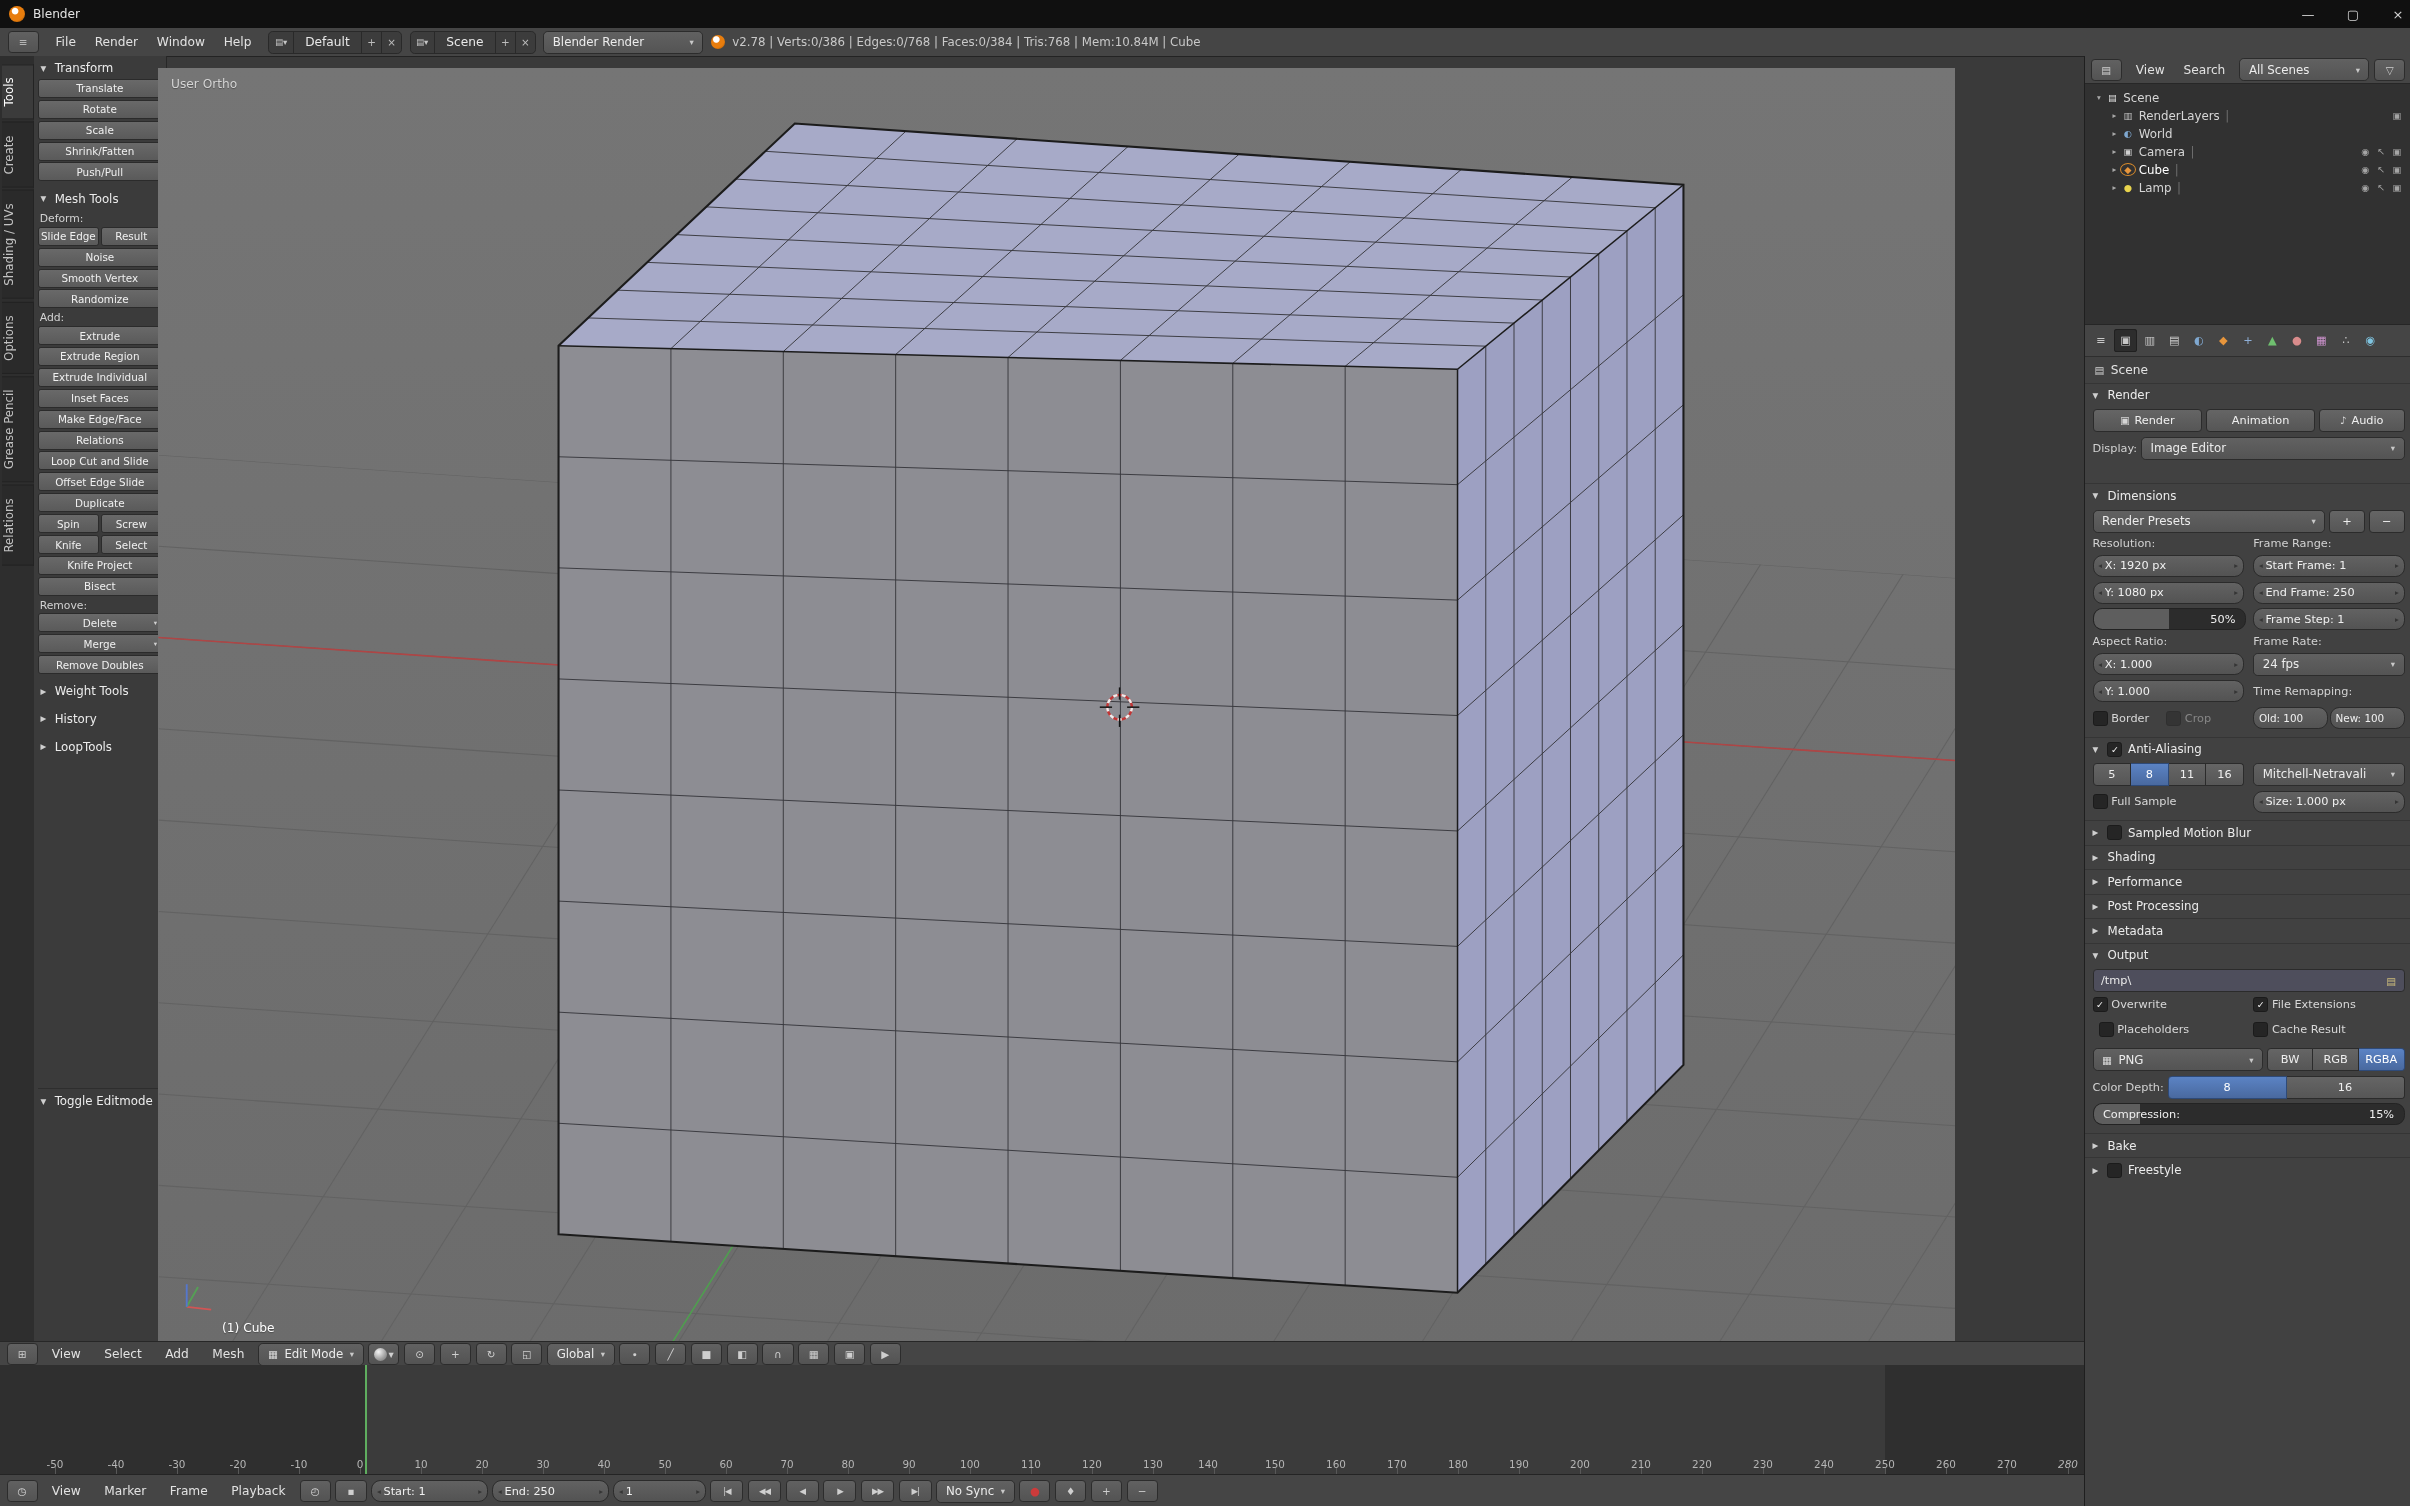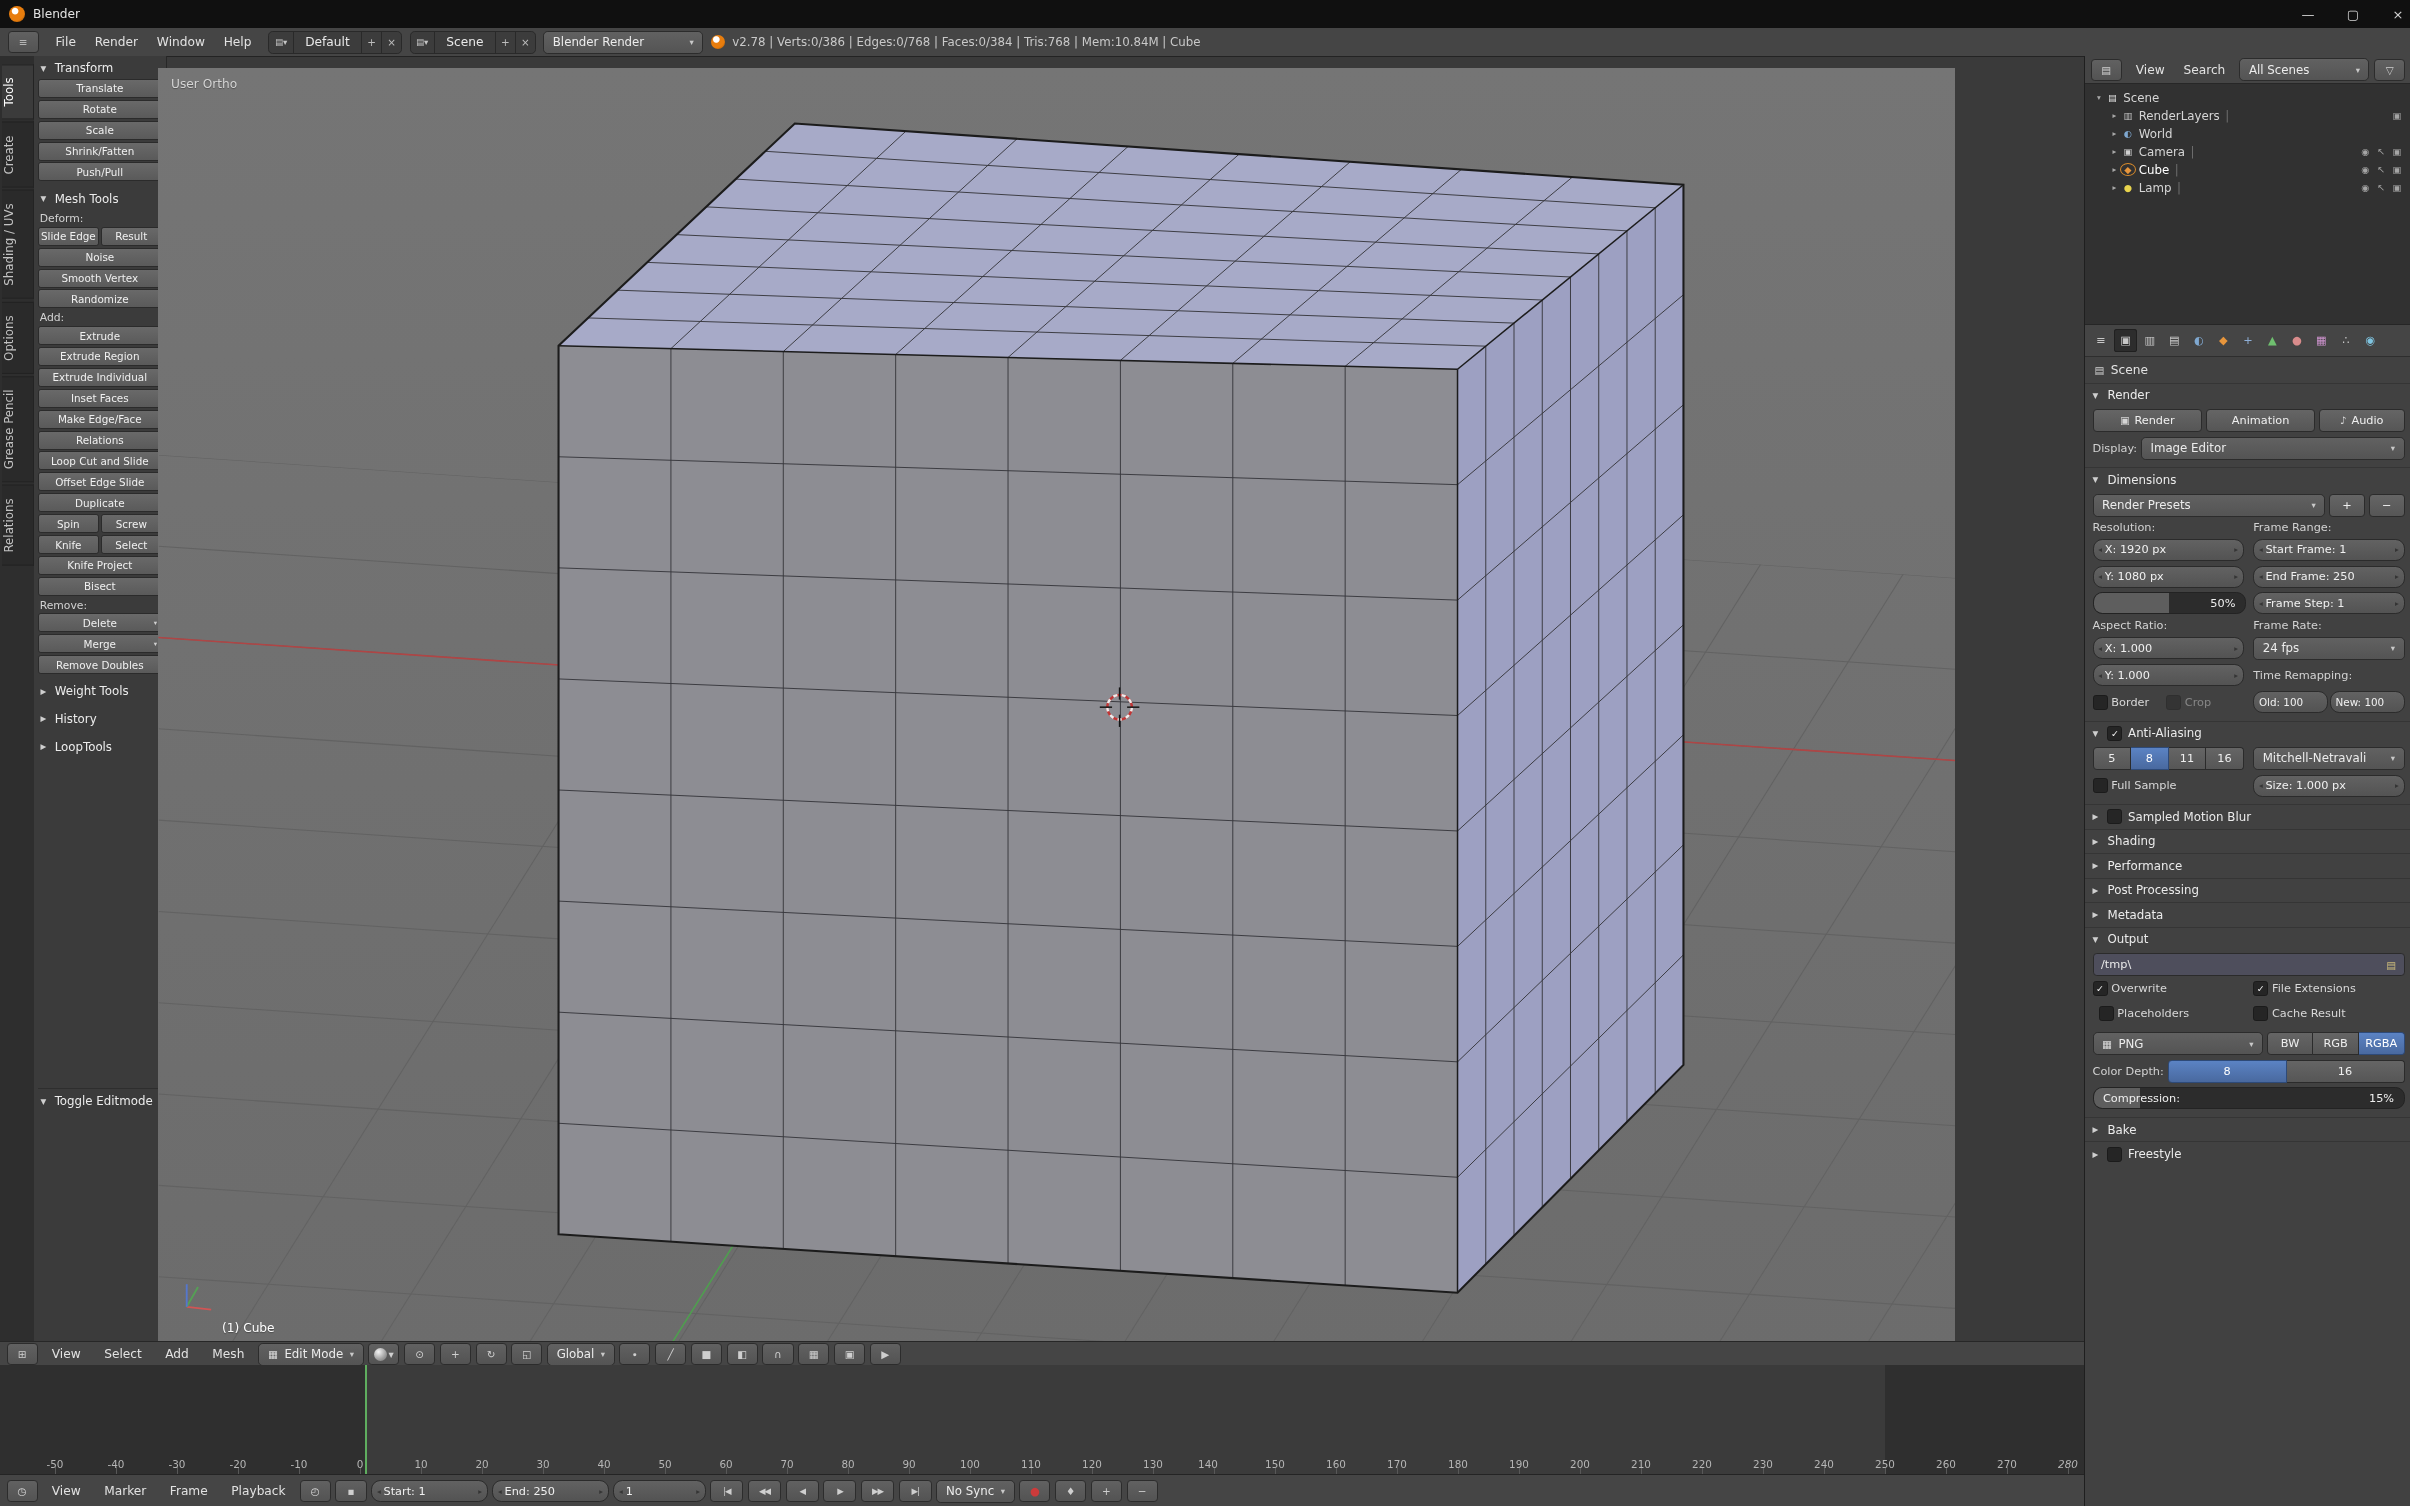--- a/index.html
+++ b/index.html
@@ -649,21 +649,21 @@
               <span>Render</span>
             </div>
             <div class="btn grow">
               <span>Animation</span>
             </div>
             <div class="btn" style="flex:.75">
               <span class="bicon">♪</span>
               <span>Audio</span>
             </div>
           </div>
-          <div class="row" style="margin-bottom:0">
+          <div class="row" style="margin-bottom:16px">
             <span class="flabel">Display:</span>
             <div class="dropdown grow">
               <span>Image Editor</span>
               <span class="dd">▾</span>
             </div>
           </div>
         </div>
       </div>
 
       <div class="panel">

